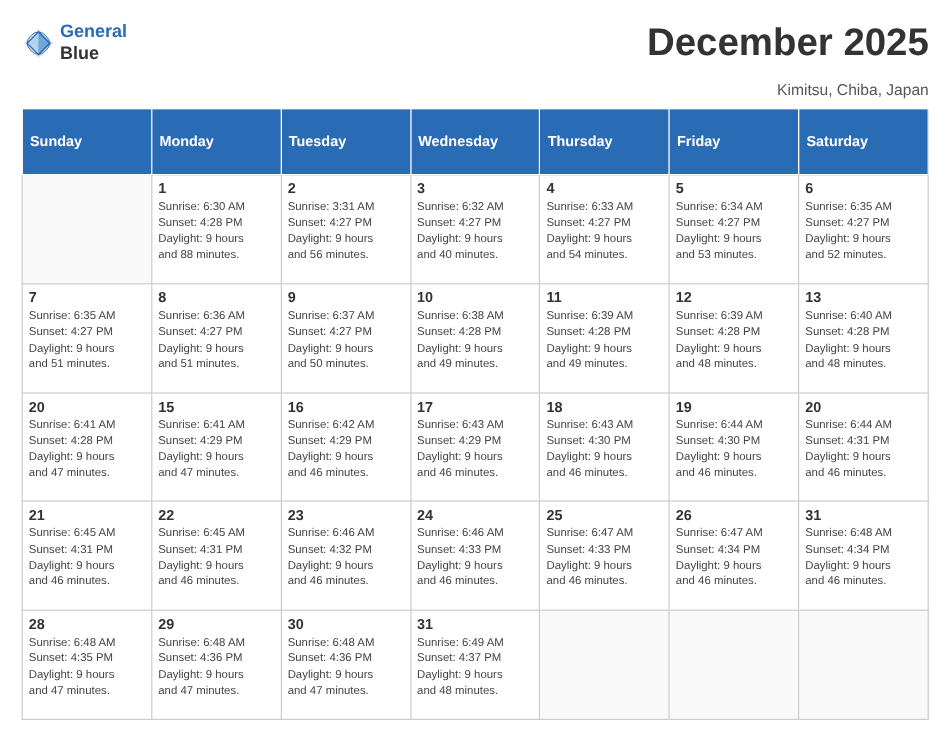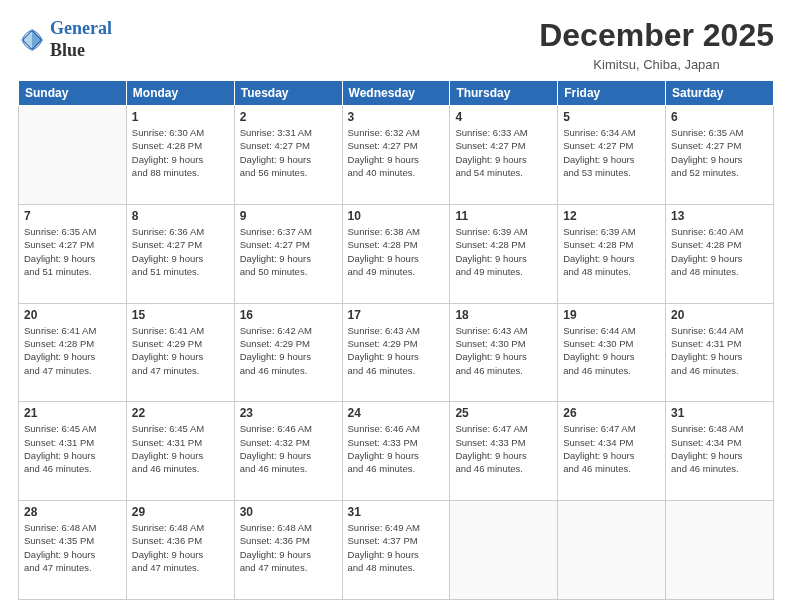--- a/index.html
+++ b/index.html
@@ -22,58 +22,57 @@
       justify-content: space-between;
       align-items: flex-start;
       margin-bottom: 8px;
     }
     .logo {
       display: flex;
       align-items: center;
       gap: 4px;
     }
     .logo-text {
-      font-size: 18px;
+      font-size: 15px;
       font-weight: bold;
       color: #333;
       line-height: 1.2;
-      font-family: Liberation Serif, serif;
     }
     .logo-text span {
       color: #2a6bb5;
     }
     .logo-icon {
       width: 28px;
       height: 28px;
     }
     .title-block {
-      text-align: center;
+      text-align: right;
     }
     .month-title {
       font-size: 32px;
       font-weight: bold;
       color: #333;
       line-height: 1.1;
     }
     .location {
       font-size: 13px;
       color: #555;
-      margin-top: 4px;
+      margin-top: 14px;
     }
     .calendar-table {
       width: 100%;
       border-collapse: collapse;
       flex: 1;
     }
     .calendar-table th {
       background: #2a6bb5;
       color: #fff;
       font-size: 12px;
       font-weight: bold;
-      padding: 5px 6px;
+      padding: 20px 6px;
       text-align: left;
       border: 1px solid #fff;
     }
     .calendar-table td {
       border: 1px solid #ccc;
       vertical-align: top;
       padding: 4px 5px;
       width: 107px;
       min-height: 80px;
       height: 90px;

